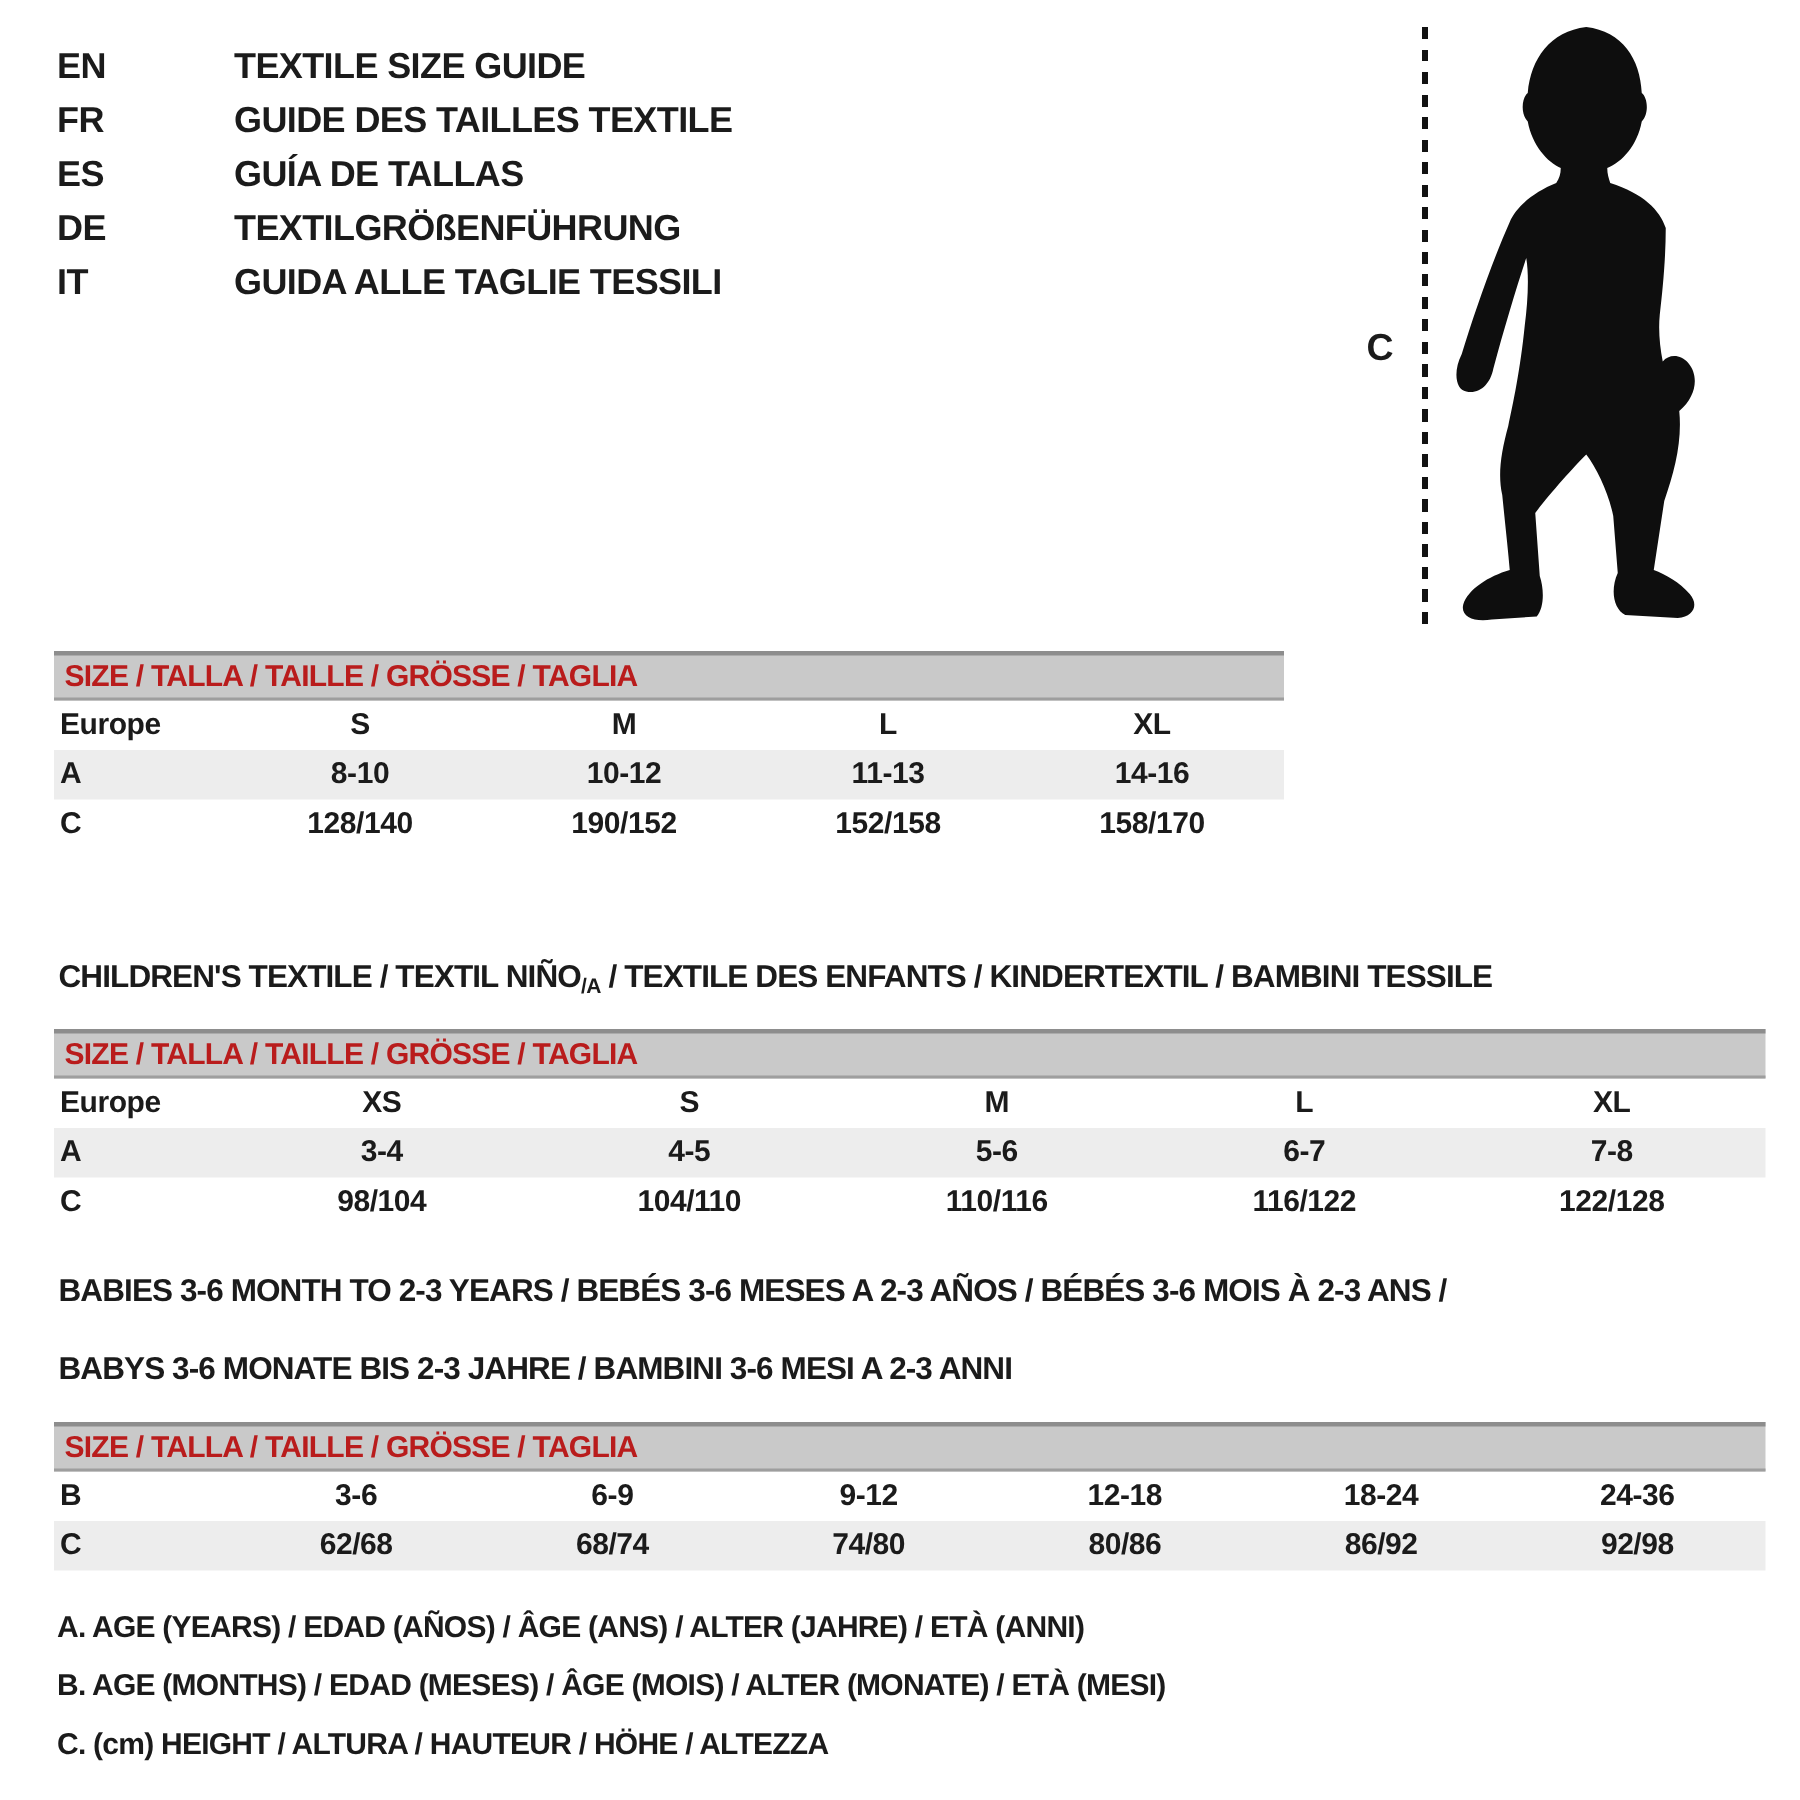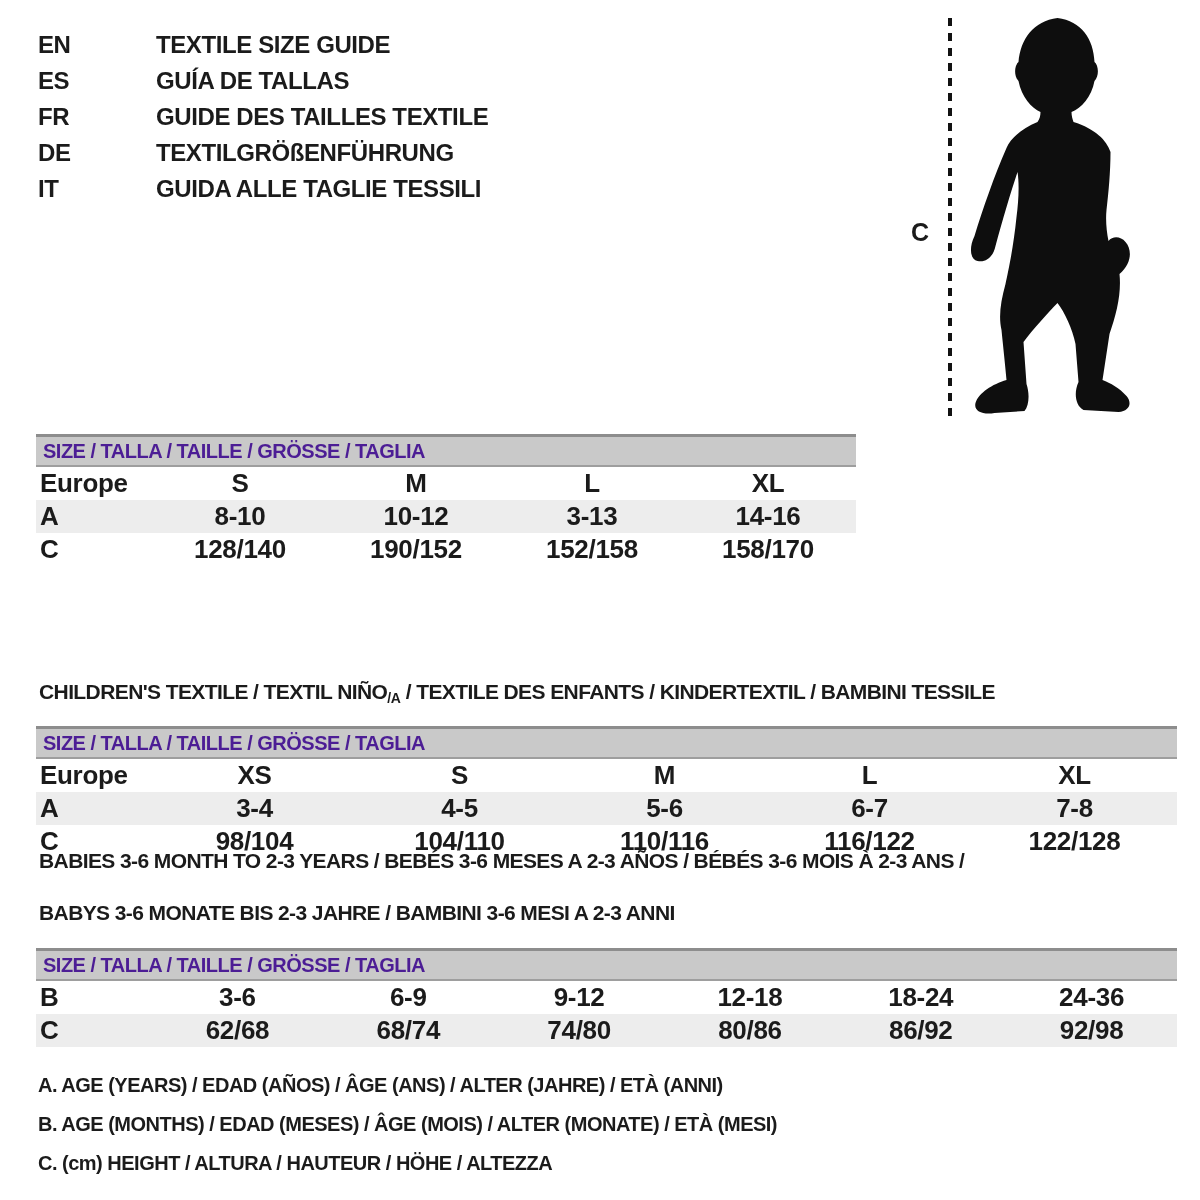--- a/index.html
+++ b/index.html
@@ -22,64 +22,64 @@
   .measure-line {
     position: absolute; left: 45px; top: 6px; width: 4px; height: 400px;
     background: repeating-linear-gradient(to bottom, #121212 0 8px, transparent 8px 15px);
   }
   .measure-label { position: absolute; left: 8px; top: 206px; font-size: 25px; }
   .sil-svg { position: absolute; left: 57px; top: 0; }
 
   
   .section { position: absolute; left: 36px; }
   .sec-junior   { top: 434px; width: 820px; }
-  .sec-children { top: 641px; width: 1141px; margin-top: 40px; }
+  .sec-children { top: 641px; width: 1141px; }
   .sec-babies   { top: 850px; width: 1141px; }
 
   .sec-title {
     margin-left: 3px; height: 22px; line-height: 22px;
     font-size: 21px; letter-spacing: -0.6px; white-space: nowrap;
   }
   .sec-junior .sec-title, .sec-children .sec-title { margin-bottom: 23px; }
   .sec-babies .sec-title.first { margin-bottom: 30px; }
   .sec-babies .sec-title.second { margin-bottom: 24px; }
   .sub-a { font-size: 14px; vertical-align: -4px; letter-spacing: -0.4px; }
 
   .size-bar {
     height: 28px; line-height: 28px; padding-left: 7px;
-    background: #c9c9c9; color: #4c1d95;
+    background: #c9c9c9; color: #b91c1c;
     border-top: 3px solid #8d8d8d; border-bottom: 2px solid #9e9e9e;
     font-size: 20px; letter-spacing: -0.5px;
   }
-  .trow { display: flex; height: 33px; align-items: center; font-size: 26px; letter-spacing: -0.3px; justify-content: flex-end; }
+  .trow { display: flex; height: 33px; align-items: center; font-size: 20px; letter-spacing: -0.3px; }
   .trow.alt { background: #ededed; }
   .tlabel { width: 112px; padding-left: 4px; }
   .tcell { flex: 1; text-align: center; }
 
   
   .legend { position: absolute; left: 38px; top: 1066px; }
   .legend-line { height: 39px; line-height: 39px; font-size: 20px; letter-spacing: -0.5px; white-space: nowrap; }
 </style>
 </head>
 <body>
 
 <div class="page">
 
   <div class="lang-list">
     <div class="lang-row">
       <span class="lang-code">EN</span>
       <span class="lang-label">TEXTILE SIZE GUIDE</span>
     </div>
     <div class="lang-row">
+      <span class="lang-code">FR</span>
+      <span class="lang-label">GUIDE DES TAILLES TEXTILE</span>
+    </div>
+    <div class="lang-row">
       <span class="lang-code">ES</span>
       <span class="lang-label">GUÍA DE TALLAS</span>
-    </div>
-    <div class="lang-row">
-      <span class="lang-code">FR</span>
-      <span class="lang-label">GUIDE DES TAILLES TEXTILE</span>
     </div>
     <div class="lang-row">
       <span class="lang-code">DE</span>
       <span class="lang-label">TEXTILGRÖßENFÜHRUNG</span>
     </div>
     <div class="lang-row">
       <span class="lang-code">IT</span>
       <span class="lang-label">GUIDA ALLE TAGLIE TESSILI</span>
     </div>
   </div>
@@ -136,21 +136,21 @@
           <div class="tlabel">Europe</div>
           <div class="tcell">S</div>
           <div class="tcell">M</div>
           <div class="tcell">L</div>
           <div class="tcell">XL</div>
         </div>
         <div class="trow alt">
           <div class="tlabel">A</div>
           <div class="tcell">8-10</div>
           <div class="tcell">10-12</div>
-          <div class="tcell">3-13</div>
+          <div class="tcell">11-13</div>
           <div class="tcell">14-16</div>
         </div>
         <div class="trow">
           <div class="tlabel">C</div>
           <div class="tcell">128/140</div>
           <div class="tcell">190/152</div>
           <div class="tcell">152/158</div>
           <div class="tcell">158/170</div>
         </div>
       </div>

